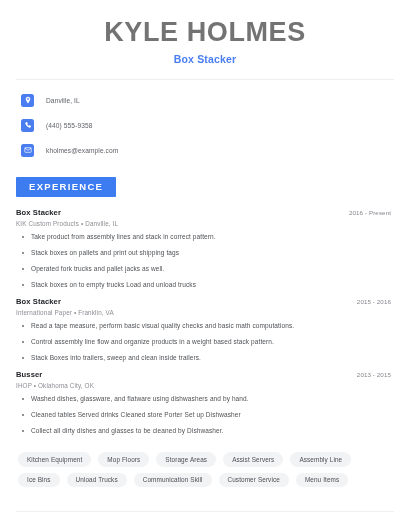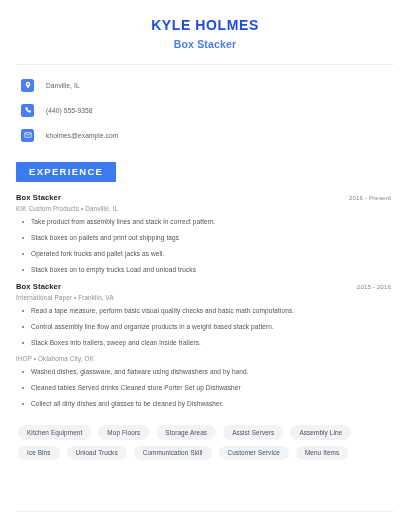--- a/index.html
+++ b/index.html
@@ -21,24 +21,24 @@
     padding: 0 16px;
     position: relative;
   }
 
   
   .header {
     padding-top: 17px;
     text-align: center;
   }
   .name {
-    font-size: 14px;
+    font-size: 27px;
     font-weight: bold;
     letter-spacing: 0.6px;
-    color: #1d4ed8;
+    color: #737373;
     line-height: 1.15;
   }
   .job-title {
     margin-top: 5px;
     font-size: 10.5px;
     font-weight: bold;
     color: #4a7ef0;
     letter-spacing: 0.15px;
   }
   .header-rule {
@@ -232,20 +232,24 @@
         </div>
         <div class="job-meta">International Paper  •  Franklin, VA</div>
         <ul class="bullets">
           <li class="bullet">Read a tape measure, perform basic visual quality checks and basic math computations.</li>
           <li class="bullet">Control assembly line flow and organize products in a weight based stack pattern.</li>
           <li class="bullet">Stack Boxes into trailers, sweep and clean inside trailers.</li>
         </ul>
       </div>
 
       <div class="job">
+        <div class="job-head">
+          <span class="job-role">Busser</span>
+          <span class="job-dates">2013 - 2015</span>
+        </div>
         <div class="job-meta">IHOP  •  Oklahoma City, OK</div>
         <ul class="bullets">
           <li class="bullet">Washed dishes, glassware, and flatware using dishwashers and by hand.</li>
           <li class="bullet">Cleaned tables Served drinks Cleaned store Porter Set up Dishwasher</li>
           <li class="bullet">Collect all dirty dishes and glasses to be cleaned by Dishwasher.</li>
         </ul>
       </div>
 
     </div>
   </div>

